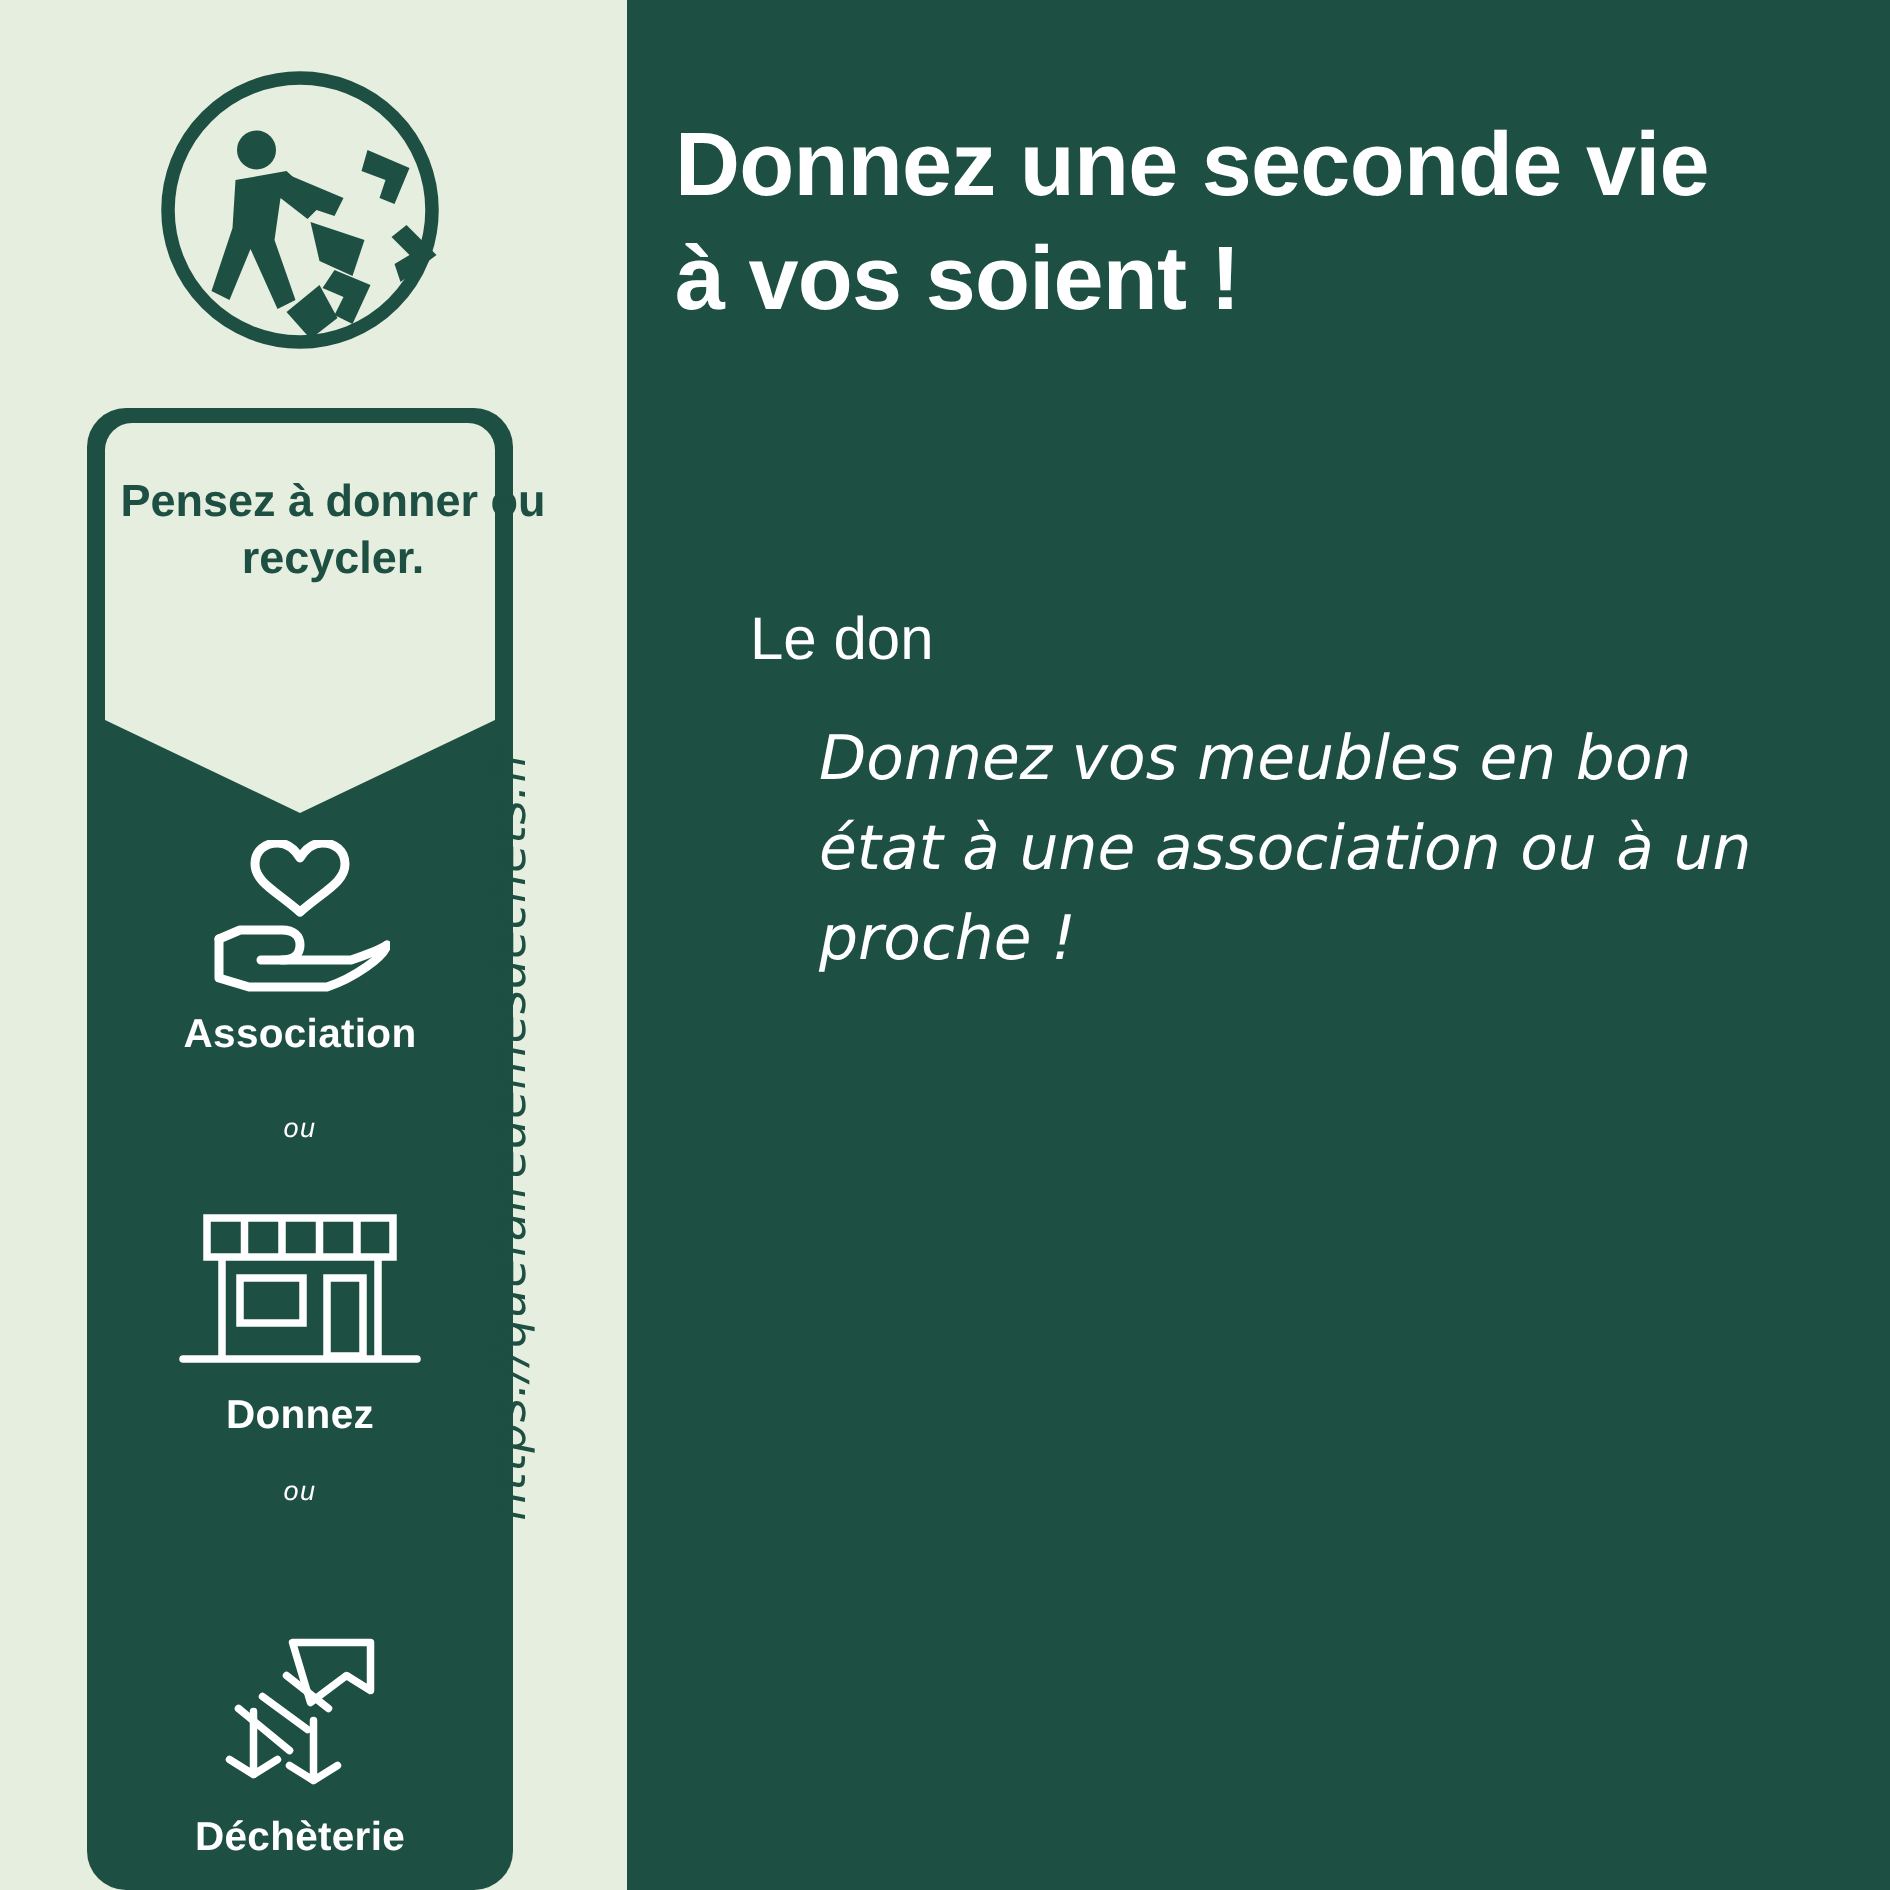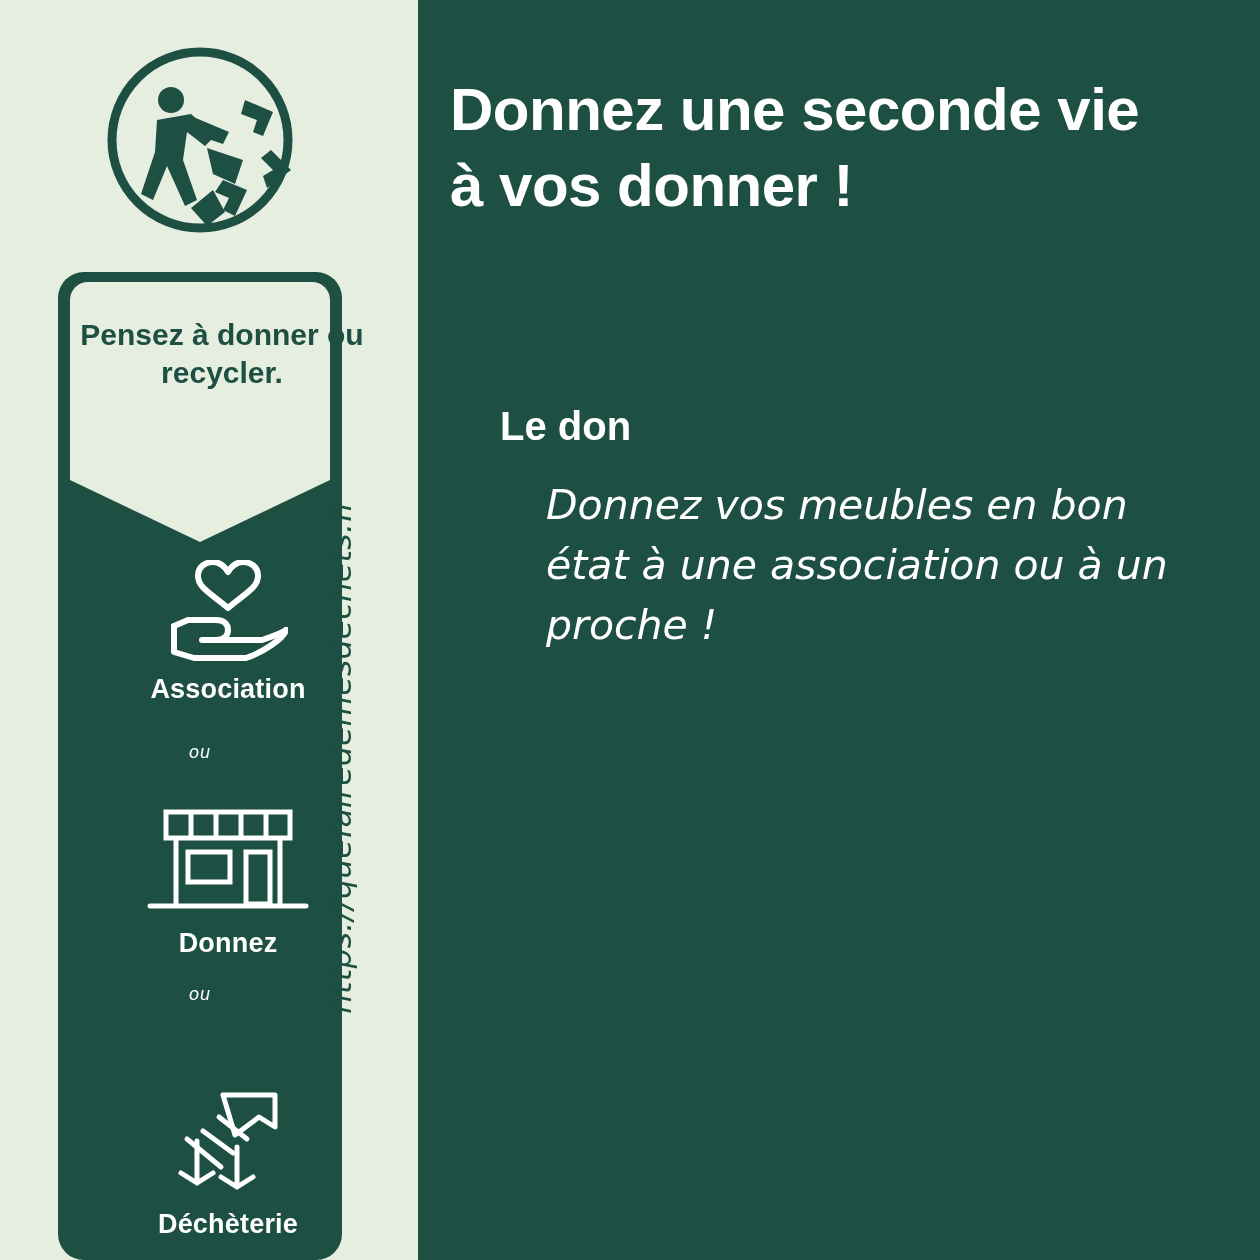--- a/index.html
+++ b/index.html
@@ -87,21 +87,20 @@
     font-size: 30px;
     line-height: 38px;
   }
 
   
   .step {
     position: absolute;
     width: 284px;
     text-align: center;
     color: #ffffff;
-    padding-left: 28px;
   }
   .step-icon {
     display: block;
     margin: 0 auto 10px auto;
   }
   .step-label {
     font-weight: bold;
     font-size: 27px;
     letter-spacing: .2px;
   }
@@ -149,21 +148,21 @@
     letter-spacing: -.5px;
   }
 
   .section {
     position: absolute;
     left: 500px;
     width: 700px;
     color: #ffffff;
   }
   .section-title {
-    font-weight: bold;
+    font-weight: normal;
     font-size: 40px;
     margin-bottom: 26px;
   }
   .section-body {
     font-style: italic;
     font-size: 41px;
     line-height: 60px;
     font-family: "DejaVu Sans", sans-serif;
     margin-left: 46px;
   }
@@ -241,21 +240,21 @@
       </svg>
       <div class="step-label">Déchèterie</div>
     </div>
 
   </div>
 
   <div class="url">https://quefairedemesdechets.fr</div>
 
   <div class="headline">
     <div>Donnez une seconde vie</div>
-    <div>à vos donner !</div>
+    <div>à vos soient !</div>
   </div>
 
   <div class="section" id="section-don">
     <div class="section-title">Le don</div>
     <div class="section-body">Donnez vos meubles en bon état à une association ou à un proche !</div>
   </div>
 
 
 </div>
 

